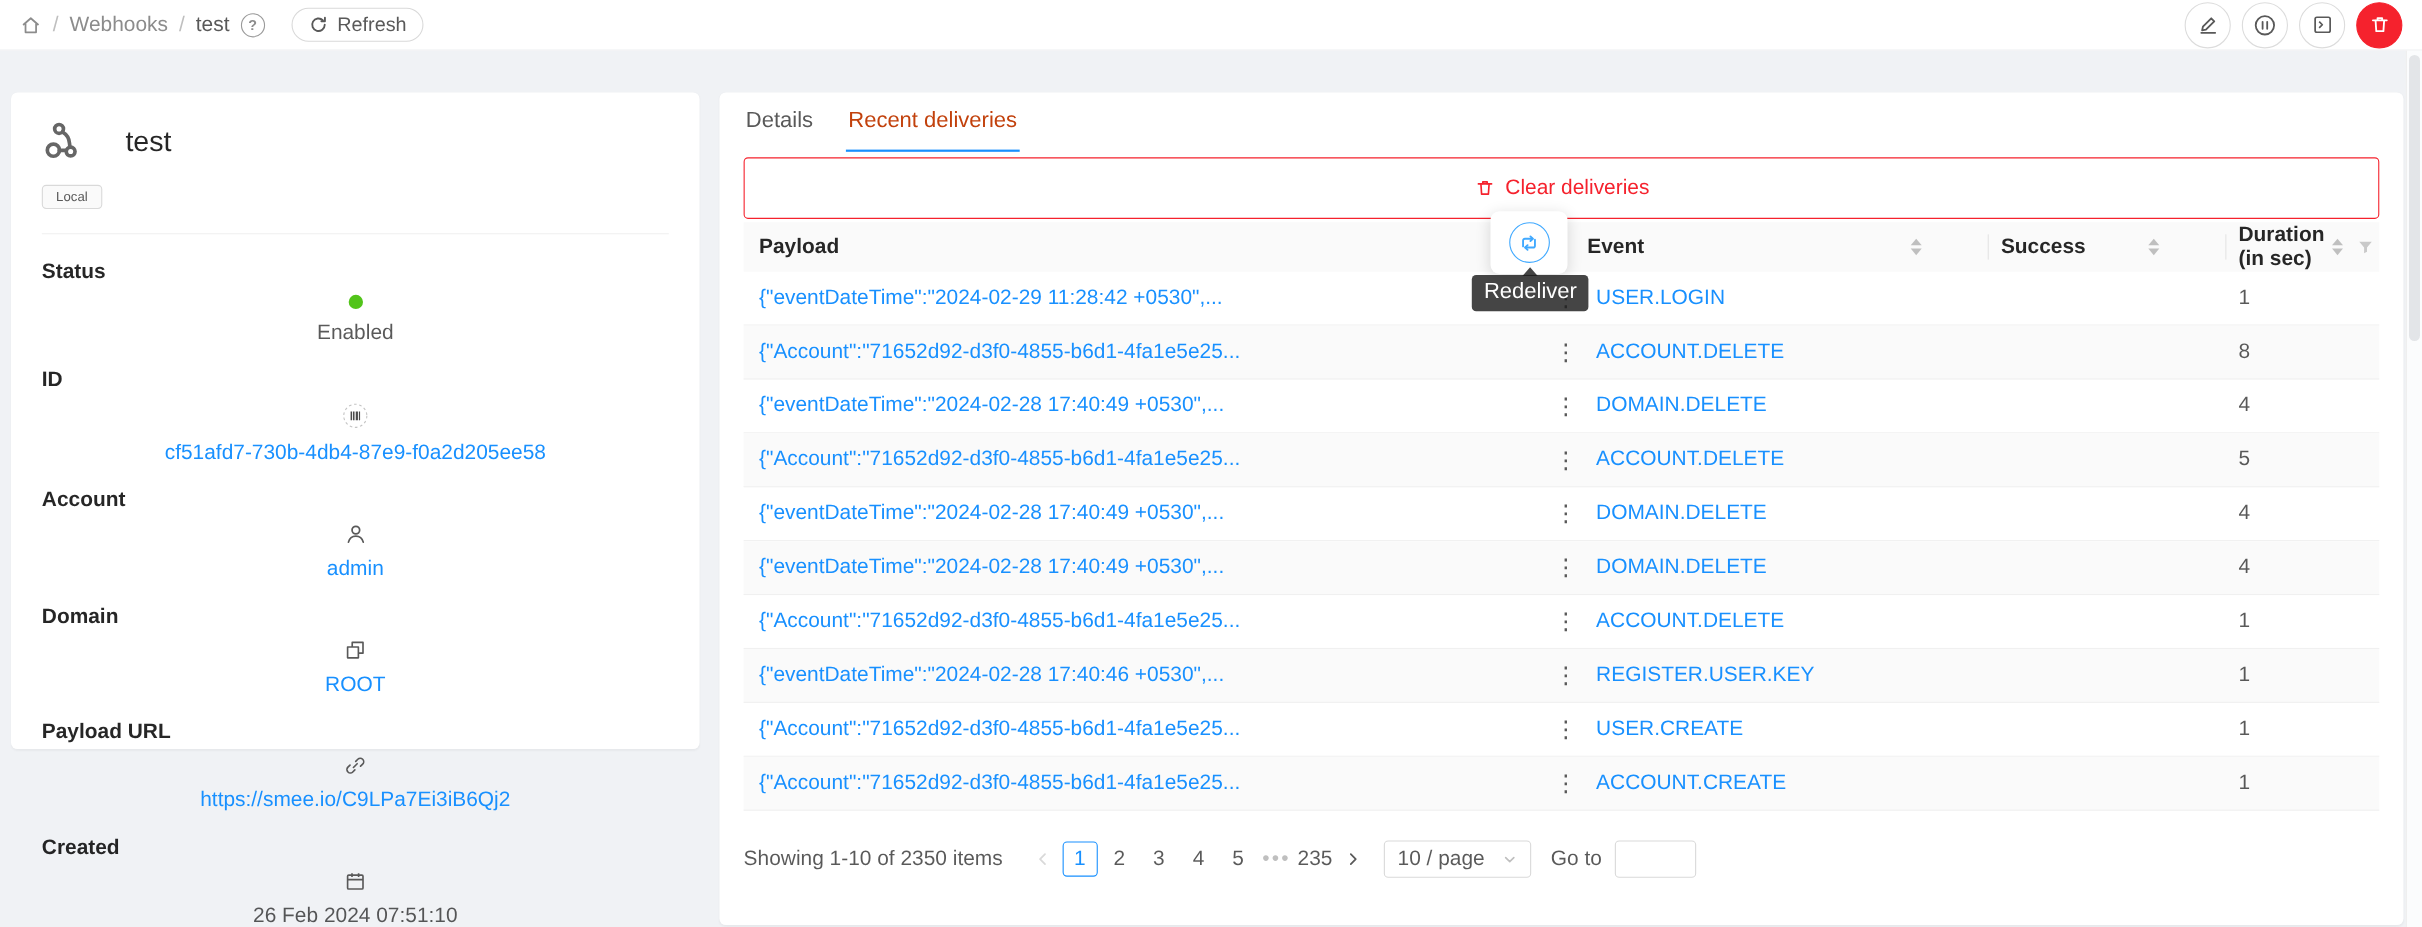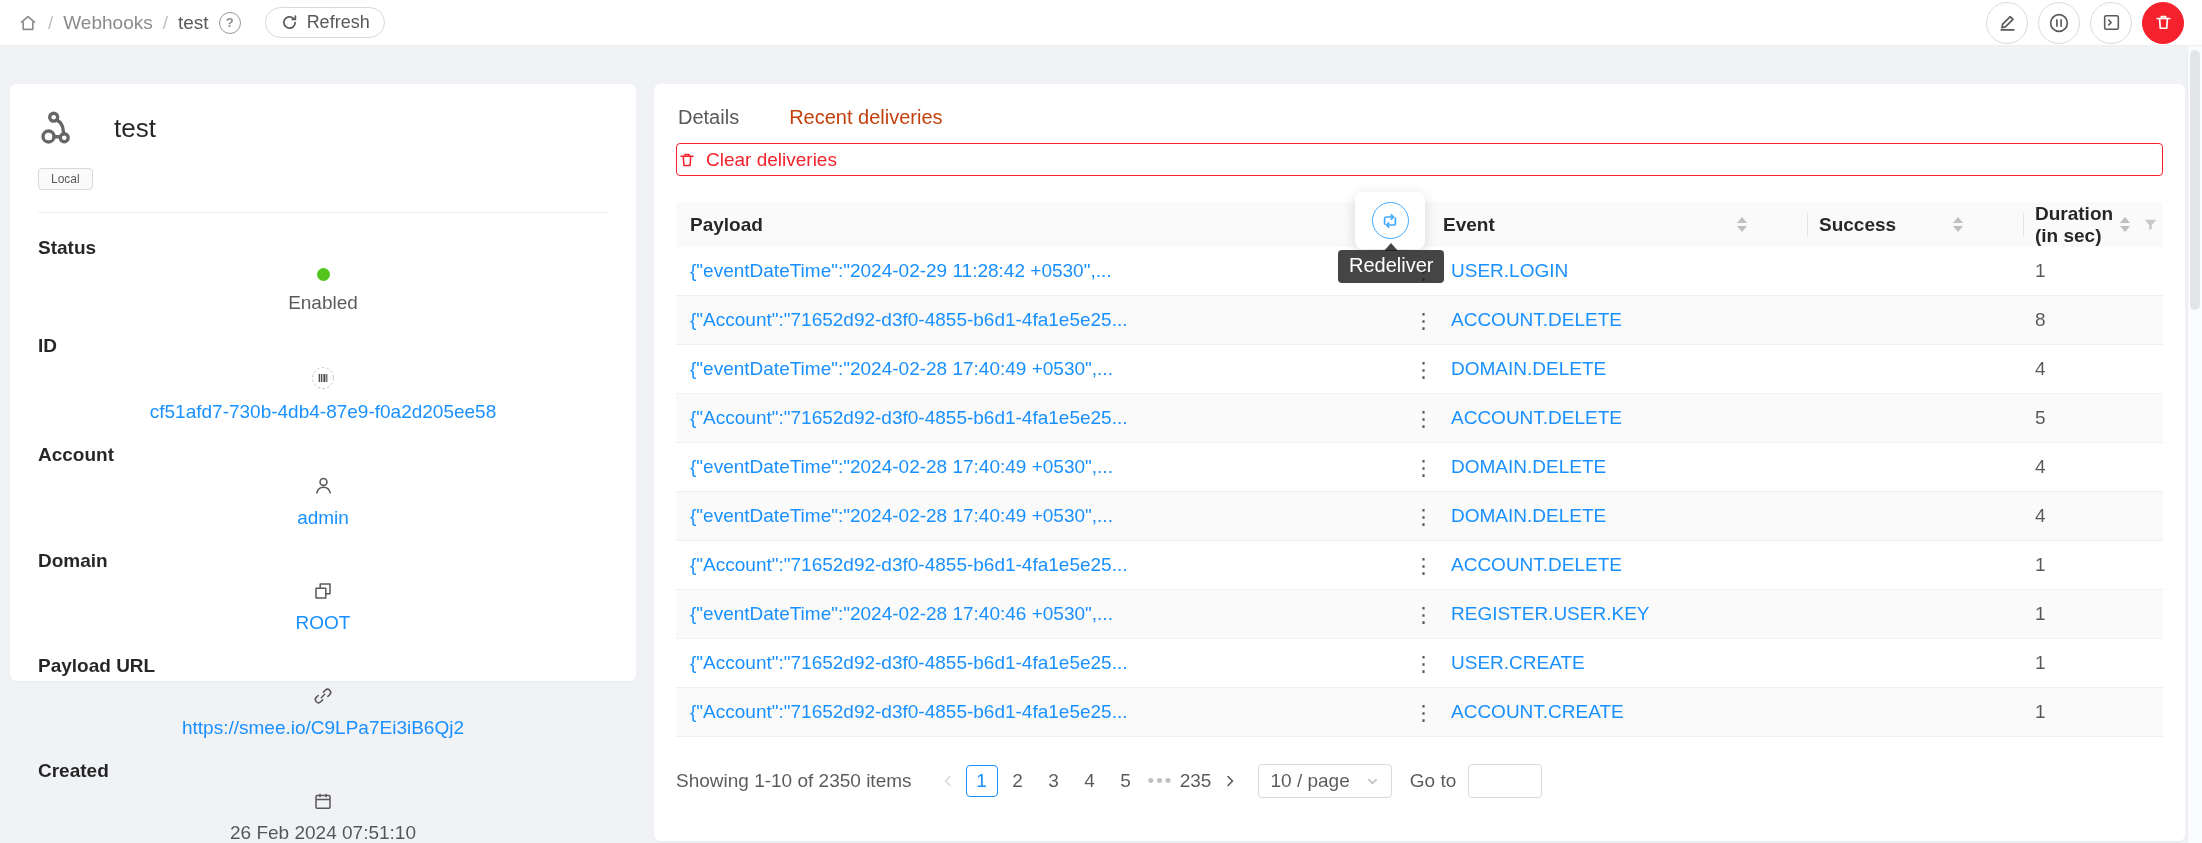--- a/index.html
+++ b/index.html
@@ -38,26 +38,26 @@
   .field-label { font-size:19px; font-weight:700; color:rgba(0,0,0,.85); margin-bottom:9px; }
   .field-value { display:flex; align-items:center; gap:11px; font-size:19px;flex-direction:column; }
   .field-value .lnk { color:#1890ff; text-decoration:none; cursor:pointer; }
   .field-value .plain { color:rgba(0,0,0,.65); }
   .dot { width:13px; height:13px; border-radius:50%; background:#52c41a; flex:none; }
   .ficon { color:#595959; flex:none; }
 
   
   .right-inner { position:relative; width:100%; height:100%; }
   .tabs-row { position:absolute; left:22px; right:22px; top:0; height:71px; border-bottom:1px solid #f0f0f0;
-              display:flex; align-items:center; gap:46px; padding-bottom:0; }
+              display:flex; align-items:flex-start; gap:28px; padding-bottom:0; }
   .tab { font-size:20px; padding:14px 2px 15px 2px; cursor:pointer; color:#595959; border-bottom:2px solid transparent; }
   .tab.active { color:#c2410c; border-bottom-color:#1890ff; }
 
-  .clear-btn { position:absolute; left:22px; right:22px; top:59px; height:33px; background:#fff; border:1px solid #f5222d;
-               border-radius:4px; color:#f5222d; font-size:19px; display:flex; align-items:center; justify-content:flex-start;
+  .clear-btn { position:absolute; left:22px; right:22px; top:59px; height:56px; background:#fff; border:1px solid #f5222d;
+               border-radius:4px; color:#f5222d; font-size:19px; display:flex; align-items:center; justify-content:center;
                gap:9px; cursor:pointer; font-family:inherit; }
 
   .grid-row { display:grid; grid-template-columns:676px 359px 168px 1fr; align-items:center;gap:48px; }
   .thead { position:absolute; left:22px; right:22px; top:118px; height:45px; background:#fafafa; font-size:19px; font-weight:600;
            color:rgba(0,0,0,.85); }
   .th { position:relative; height:100%; display:flex; align-items:center; padding-left:14px; }
   .th.ev { padding-left:43px; }
   .th.su, .th.du { padding-left:12px; }
   .th .vsep { position:absolute; left:0; top:11px; bottom:11px; width:1px; background:#e4e4e4; }
   .sorter { display:flex; flex-direction:column; gap:3px; margin-left:auto; margin-right:12px; cursor:pointer; }

